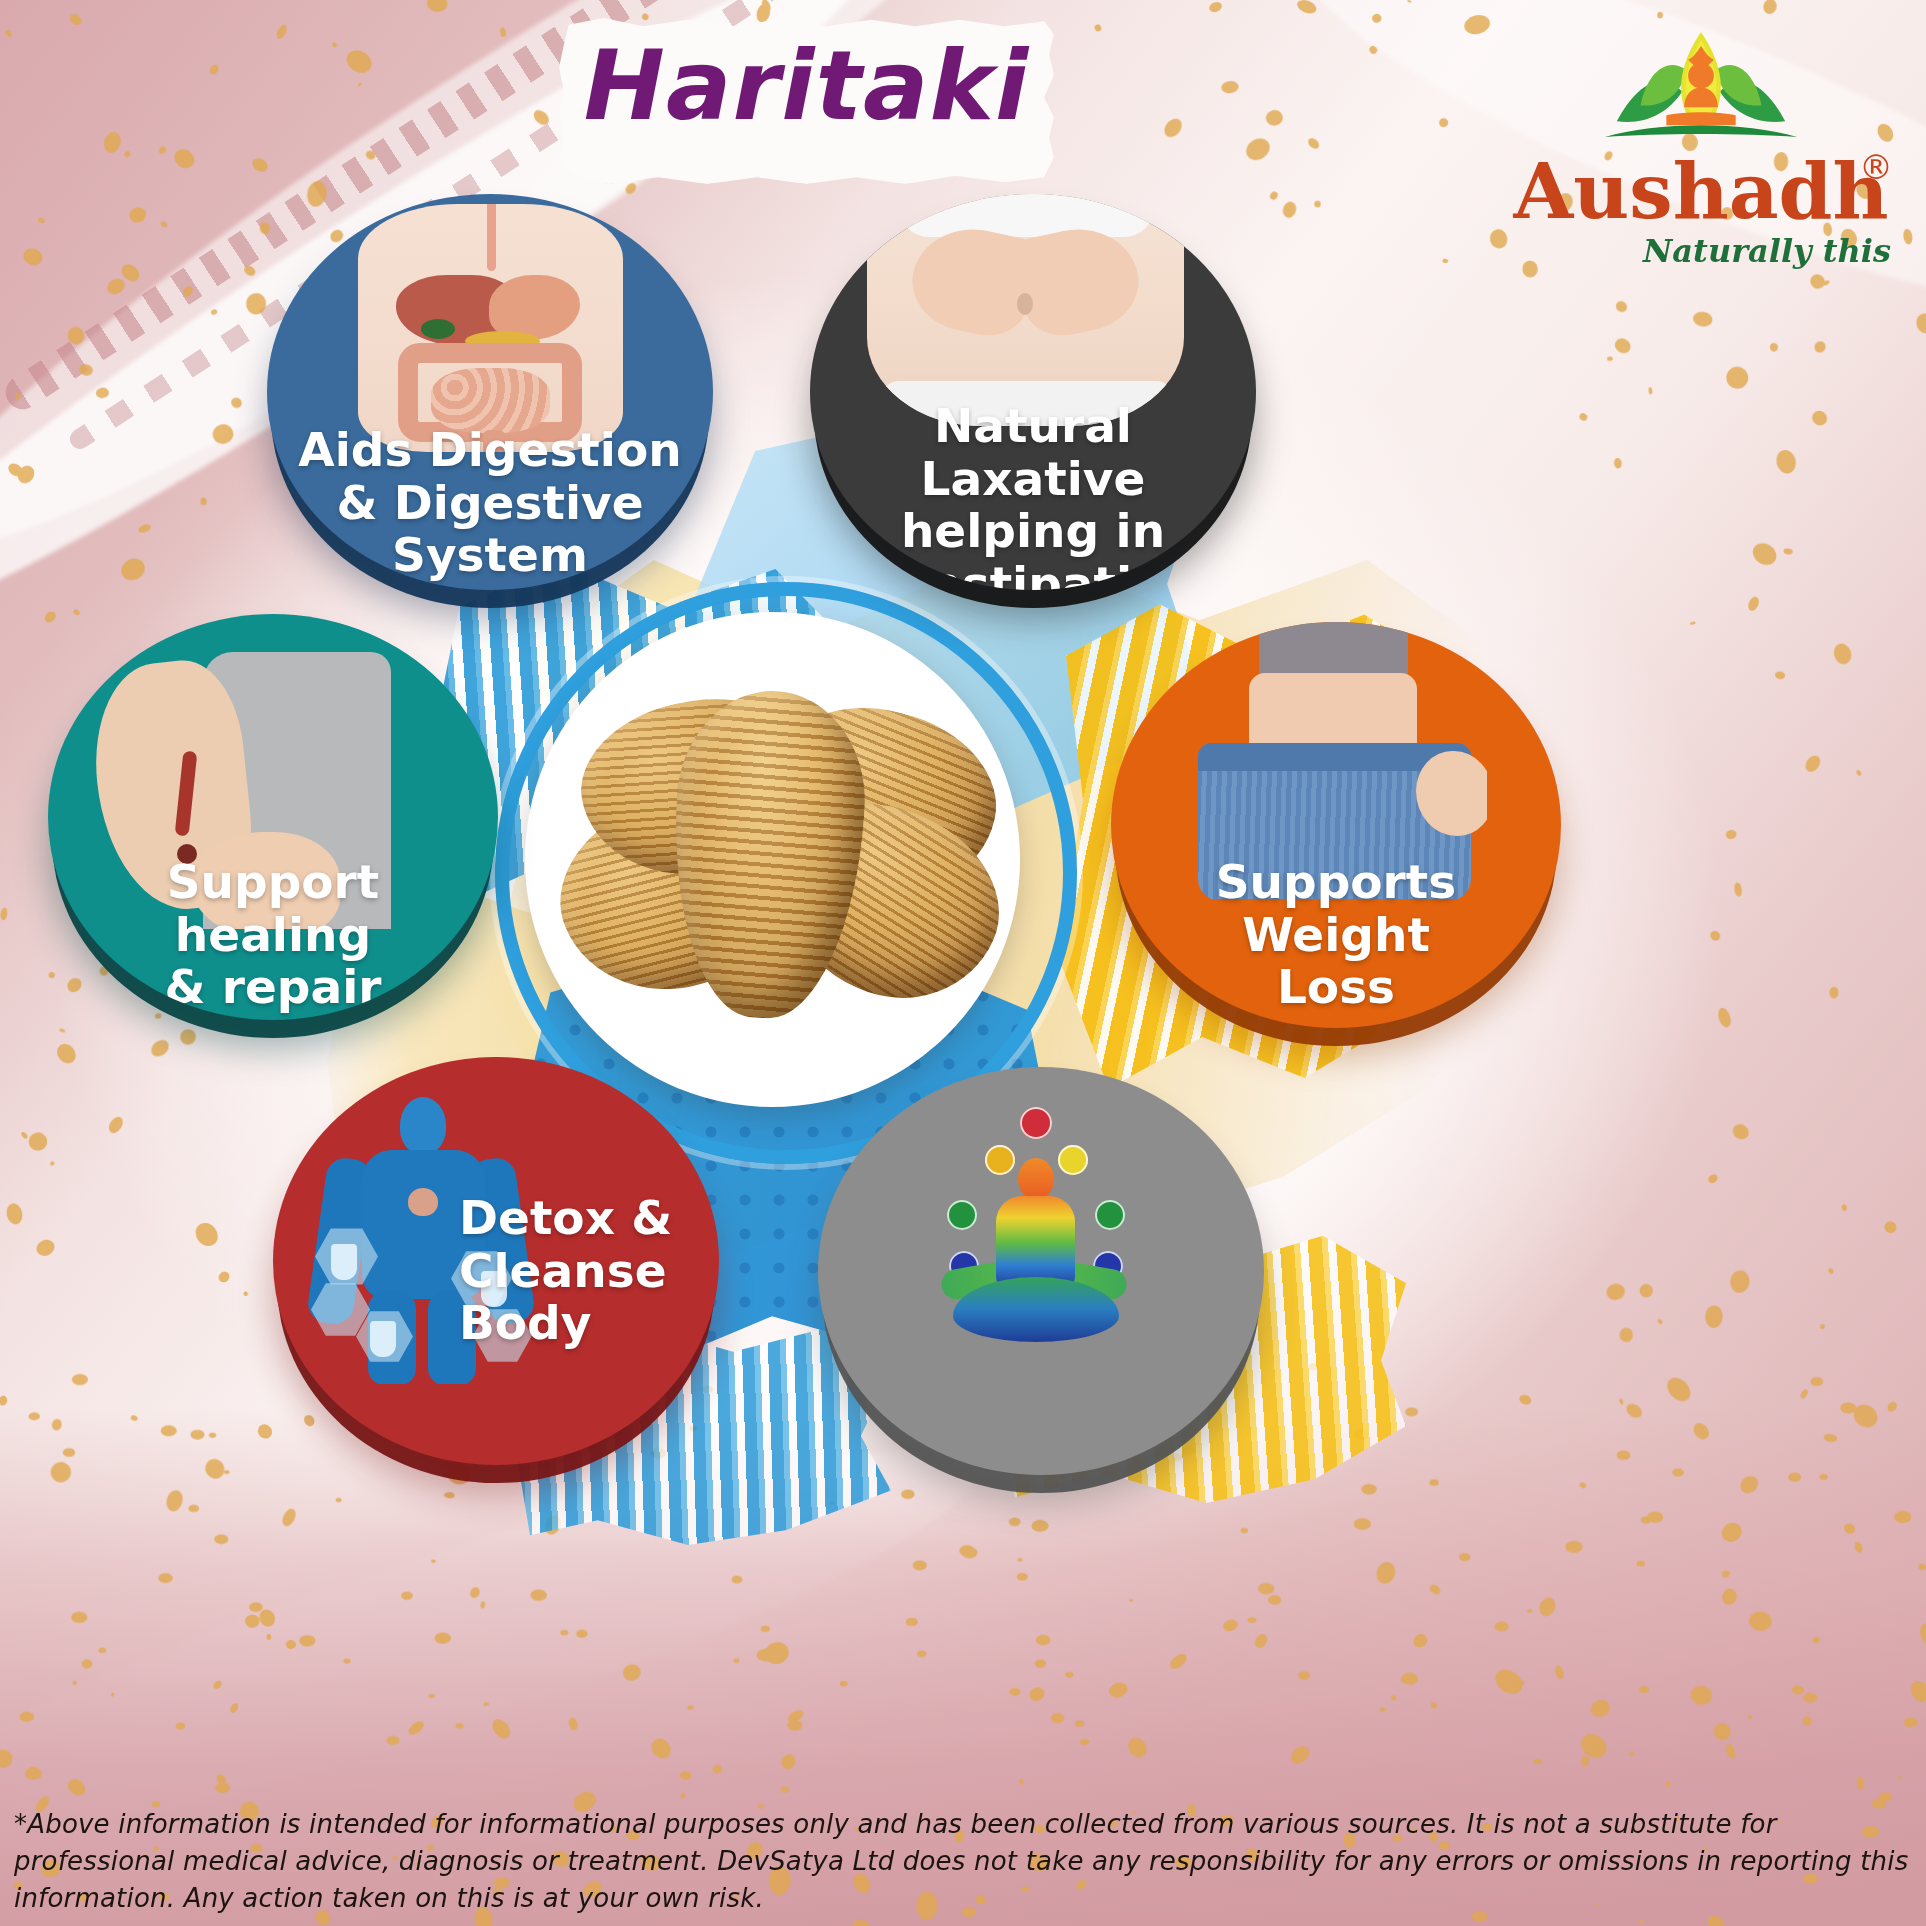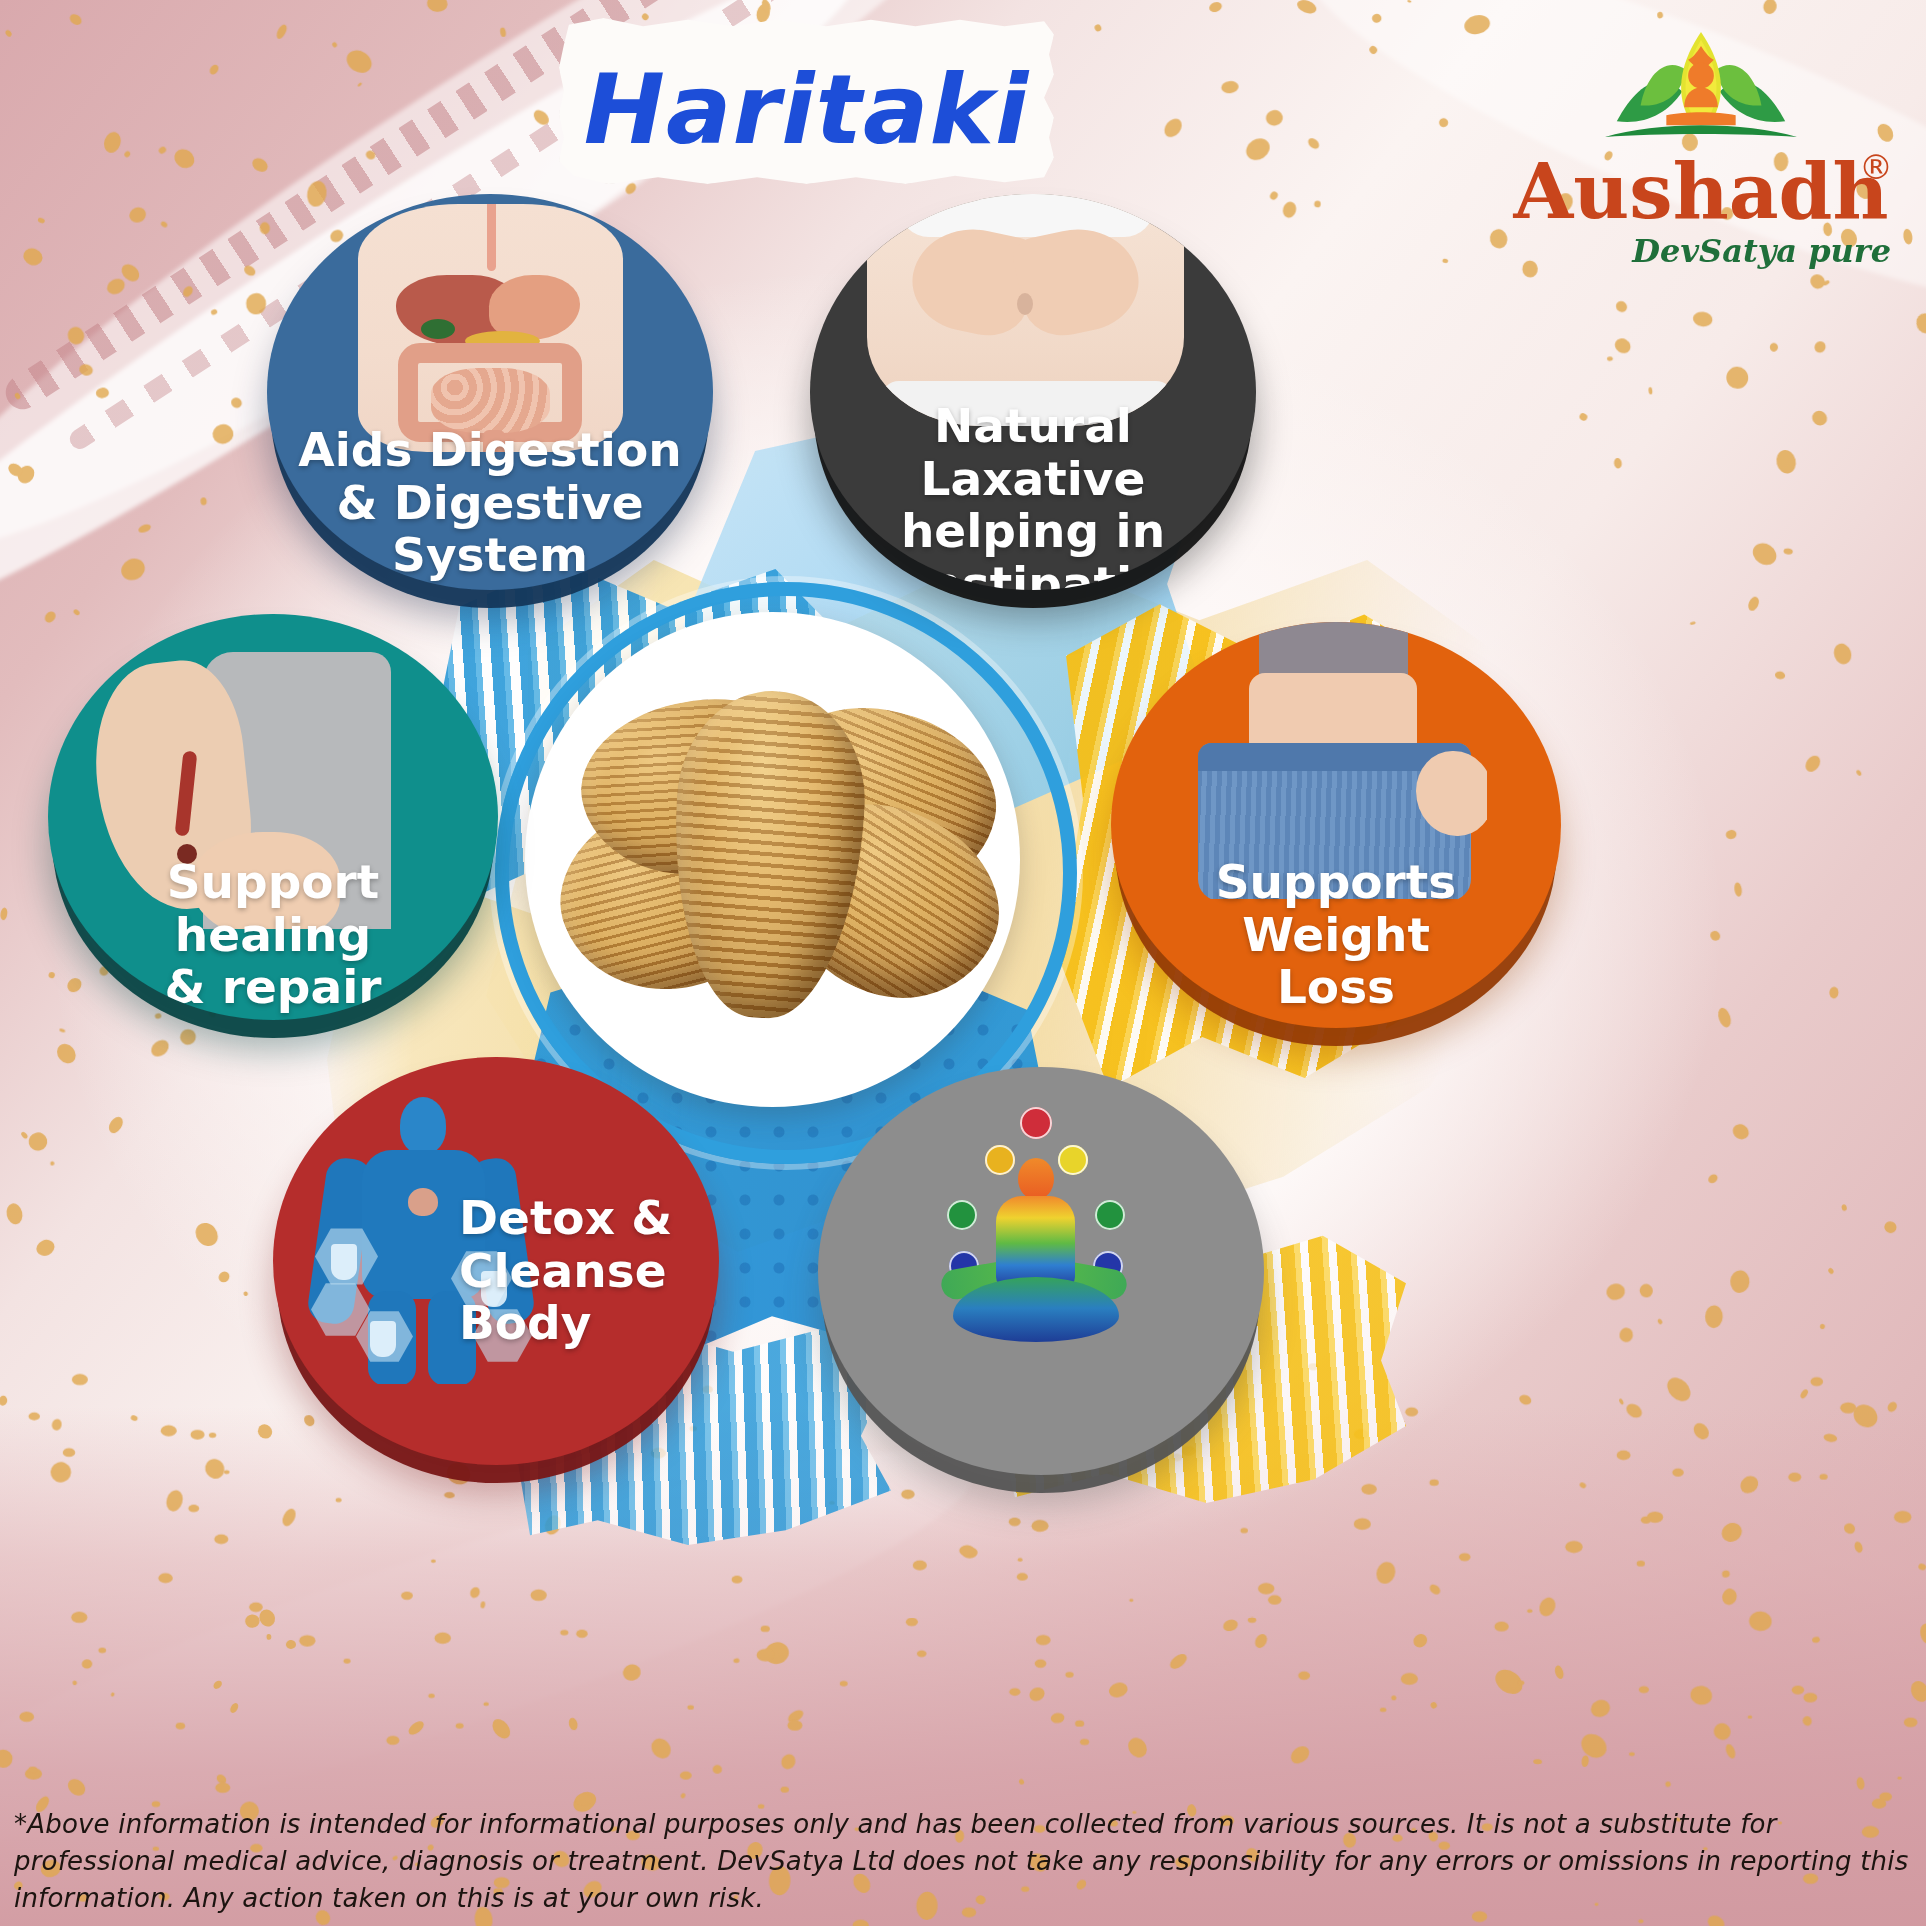--- a/index.html
+++ b/index.html
@@ -28,24 +28,24 @@
     background:repeating-linear-gradient(90deg, rgba(197,134,139,.6) 0 22px, rgba(0,0,0,0) 22px 46px);
     border-radius:14px;opacity:.7;}
   .bottom-band{position:absolute;left:0;right:0;bottom:0;height:27%;
     background:linear-gradient(180deg, rgba(224,179,182,0) 0%, rgba(221,172,176,.55) 30%, rgba(212,158,165,.85) 70%, rgba(209,153,160,.95) 100%);}
   .speckles{position:absolute;inset:0;opacity:.95;}
 
   
   .title-paper{position:absolute;left:559px;top:18px;width:495px;height:166px;background:#fdfbf9;
     box-shadow:0 6px 14px rgba(120,80,80,.18);
     clip-path:polygon(2% 4%,9% 0%,17% 5%,26% 1%,35% 5%,44% 1%,54% 5%,63% 1%,72% 5%,81% 1%,90% 5%,98% 2%,100% 10%,99% 22%,100% 34%,98% 48%,100% 60%,99% 72%,100% 84%,98% 96%,90% 99%,80% 95%,70% 100%,60% 96%,50% 100%,40% 96%,30% 100%,20% 96%,10% 100%,3% 95%,0% 86%,1% 72%,0% 58%,1% 44%,0% 30%,1% 16%);}
-  .title-text{position:absolute;left:559px;top:26px;width:495px;height:166px;
+  .title-text{position:absolute;left:559px;top:2px;width:495px;height:166px;
     display:flex;align-items:center;justify-content:center;
     font-family:"DejaVu Sans",sans-serif;font-style:italic;font-weight:700;
-    font-size:97px;color:#1d4ed8;letter-spacing:1px;}
+    font-size:97px;color:#701a75;letter-spacing:1px;}
 
   
   .logo{position:absolute;right:28px;top:26px;width:396px;height:248px;}
   .logo-mark{position:absolute;left:94px;top:0;width:208px;height:134px;}
   .logo-word{position:absolute;left:0;right:0;top:127px;text-align:center;
     font-family:"DejaVu Serif",serif;font-weight:700;font-size:77px;color:#c8451c;line-height:1;}
   .logo-reg{position:absolute;right:6px;top:121px;font-size:34px;color:#c8451c;font-family:"DejaVu Sans",sans-serif;}
   .logo-tag{position:absolute;left:0;right:8px;top:206px;text-align:right;
     font-family:"DejaVu Serif",serif;font-style:italic;font-weight:700;font-size:32px;color:#1f6f3a;}
 
@@ -672,21 +672,21 @@
       <path d="M105 6 C124 34, 132 64, 118 92 L92 92 C78 64, 86 34, 105 6 Z" fill="#e3e330"></path>
       <path d="M105 14 C120 38, 126 64, 115 88 L95 88 C84 64, 90 38, 105 14 Z" fill="#f2ea3c"></path>
       <path d="M105 20 C100 28, 96 32, 92 34 C98 40, 102 44, 105 44 C108 44, 112 40, 118 34 C114 32, 110 28, 105 20 Z" fill="#ef7b2a"></path>
       <circle cx="105" cy="50" r="13" fill="#ef7b2a"></circle>
       <path d="M105 62 C95 62, 88 70, 88 82 L122 82 C122 70, 115 62, 105 62 Z" fill="#ef7b2a"></path>
       <path d="M70 90 C88 86, 122 86, 140 90 L140 100 L70 100 Z" fill="#ef7b2a"></path>
       <path d="M8 112 C60 96, 150 96, 202 112 C150 108, 60 108, 8 112 Z" fill="#1f8a3c"></path>
     </svg>
     <div class="logo-word">Aushadh</div>
     <div class="logo-reg">®</div>
-    <div class="logo-tag">DevSatya pure</div>
+    <div class="logo-tag">Naturally this</div>
   </div>
 
   <div class="center-ring"></div>
   <div class="center-disc">
     <div class="fruit fruit-bl"></div>
     <div class="fruit fruit-tl"></div>
     <div class="fruit fruit-tr"></div>
     <div class="fruit fruit-br"></div>
     <div class="fruit fruit-center"></div>
   </div>

